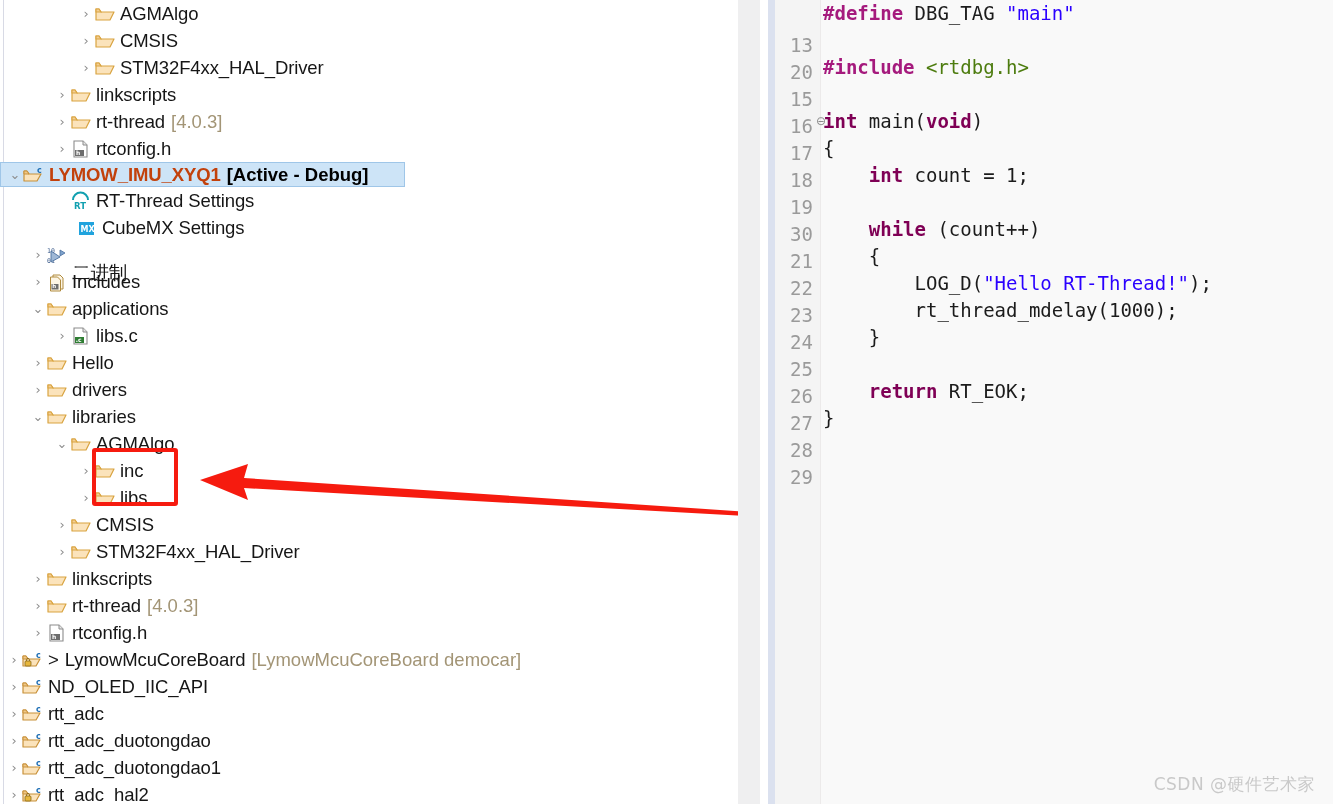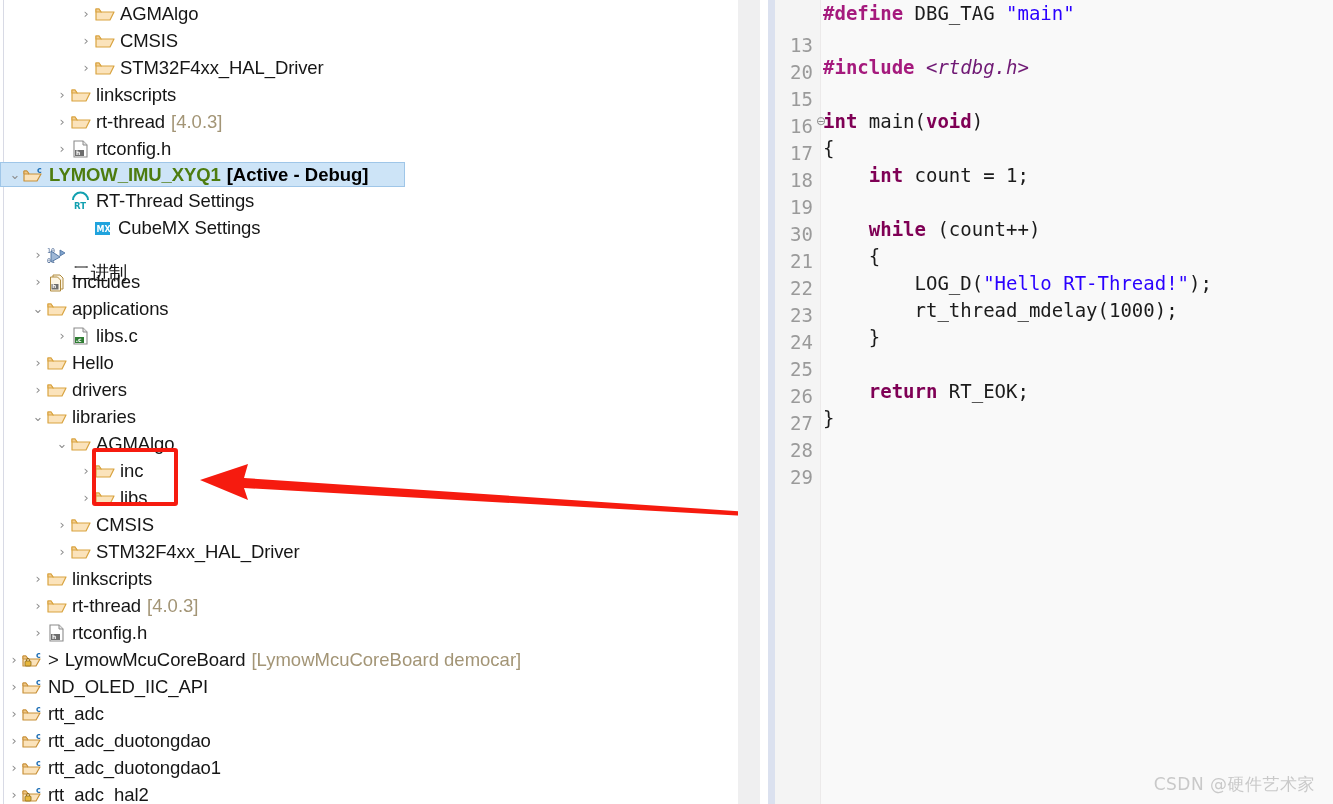--- a/index.html
+++ b/index.html
@@ -21,21 +21,21 @@
   .tree{position:absolute;left:0;top:0;width:738px;}
   .row{
     position:relative;height:27px;line-height:27px;
     white-space:nowrap;font-size:18.5px;color:#1a1a1a;
     display:flex;align-items:center;
   }
   .row.selected{
     background:#cde4f7;border:1px solid #9fc6e8;height:25px;line-height:25px;
     box-sizing:border-box;width:405px;
   }
-  .row.selected .lbl{font-weight:bold;color:#4d7c0f;}
+  .row.selected .lbl{font-weight:bold;color:#c2410c;}
   .twisty{
     width:16px;min-width:16px;text-align:center;color:#8d8d8d;
     font-size:13px;font-family:"DejaVu Sans",sans-serif;user-select:none;
   }
   .twisty.none{color:transparent;}
   .ico{
     width:22px;min-width:22px;height:20px;position:relative;
     display:inline-block;margin-right:4px;
   }
   .lbl{font-size:18.5px;color:#161616;letter-spacing:-0.1px;}
@@ -80,21 +80,21 @@
     color:#9a9a9a;font-family:"DejaVu Sans Mono",monospace;font-size:19px;margin-top:32px;
   }
   .fold{
     position:absolute;left:40px;top:0;width:12px;text-align:center;
     color:#8c8c8c;font-size:13px;font-family:"DejaVu Sans",sans-serif;
   }
   .ctext{position:absolute;left:48px;top:0;white-space:pre;}
   .kw{color:#7f0055;font-weight:bold;}
   .pre{color:#a51a7d;font-weight:bold;}
   .str{color:#2a00ff;}
-  .inc{color:#701a75;font-style:italic;}
+  .inc{color:#4d7c0f;}
   .pl{color:#1b1b1b;}
 
   
   .watermark{
     position:absolute;right:18px;bottom:8px;
     font-size:17px;color:#c9c9c9;
     font-family:"DejaVu Sans","Liberation Sans",sans-serif;
     letter-spacing:0.5px;user-select:none;
   }
 </style>
@@ -168,21 +168,21 @@
           <span class="suffix" style="color: rgb(0, 0, 0); font-weight: bold; text-align: center;">[Active - Debug]</span>
         </div>
         <div class="row" style="padding-left: 54px;">
           <span class="twisty none"></span>
           <span class="ico"><svg width="22" height="20" viewBox="0 0 22 20">
               <path d="M3 9 A7.5 7.5 0 0 1 18 9" fill="none" stroke="#12a0b0" stroke-width="2"></path>
               <text x="4" y="18" font-size="8.5" font-family="DejaVu Sans" fill="#12a0b0" font-weight="bold">RT</text>
             </svg></span>
           <span class="lbl">RT-Thread Settings</span>
         </div>
-        <div class="row" style="padding-left: 76px;">
+        <div class="row" style="padding-left: 60px;">
           <span class="twisty none"></span>
           <span class="ico"><svg width="22" height="20" viewBox="0 0 22 20">
               <rect x="3" y="4" width="15" height="13" fill="#20a3dd"></rect>
               <text x="4.6" y="14" font-size="8" font-family="DejaVu Sans" fill="#ffffff" font-weight="bold">MX</text>
             </svg></span>
           <span class="lbl">CubeMX Settings</span>
         </div>
         <div class="row" style="padding-left: 30px;">
           <span class="twisty">›</span>
           <span class="ico"><svg width="22" height="20" viewBox="0 0 22 20">

